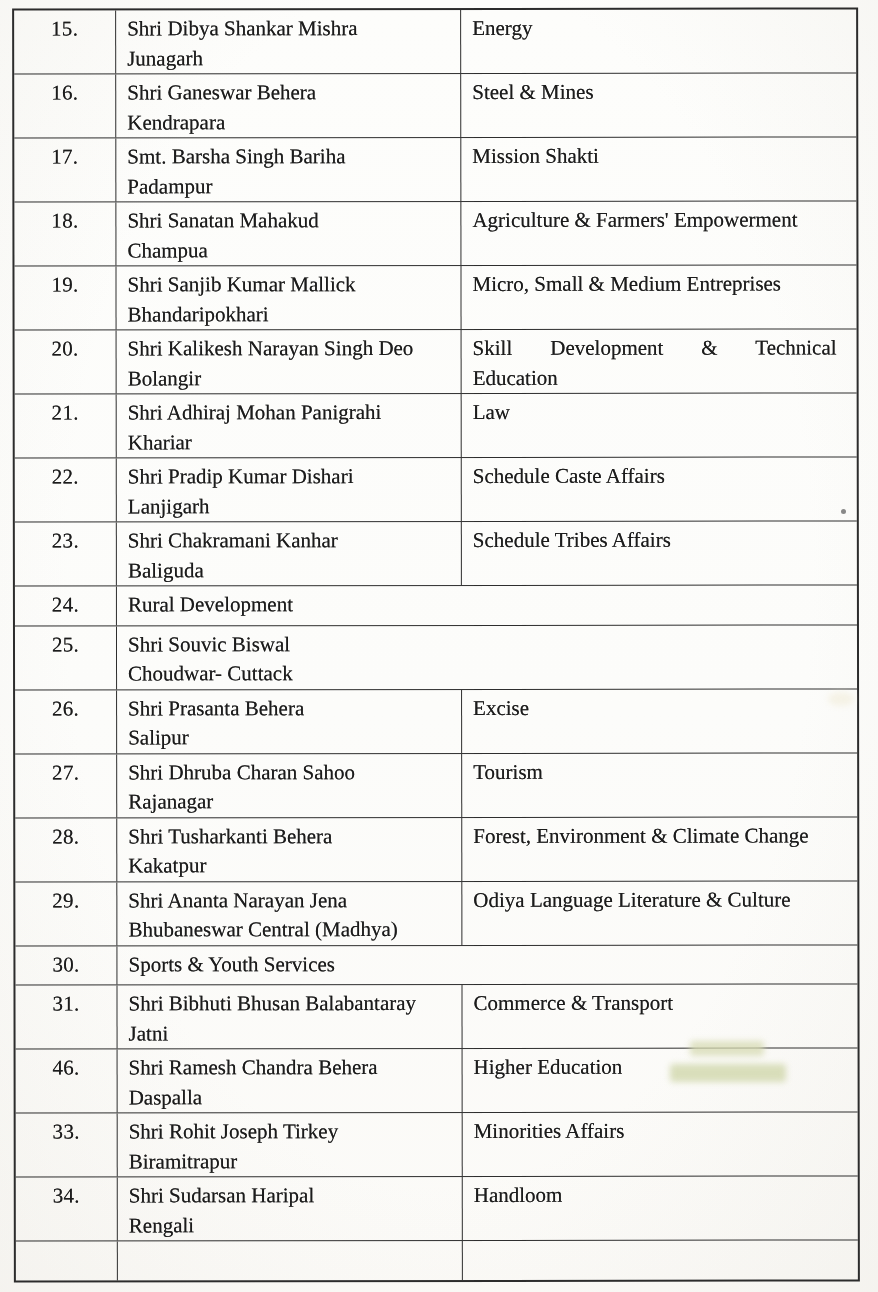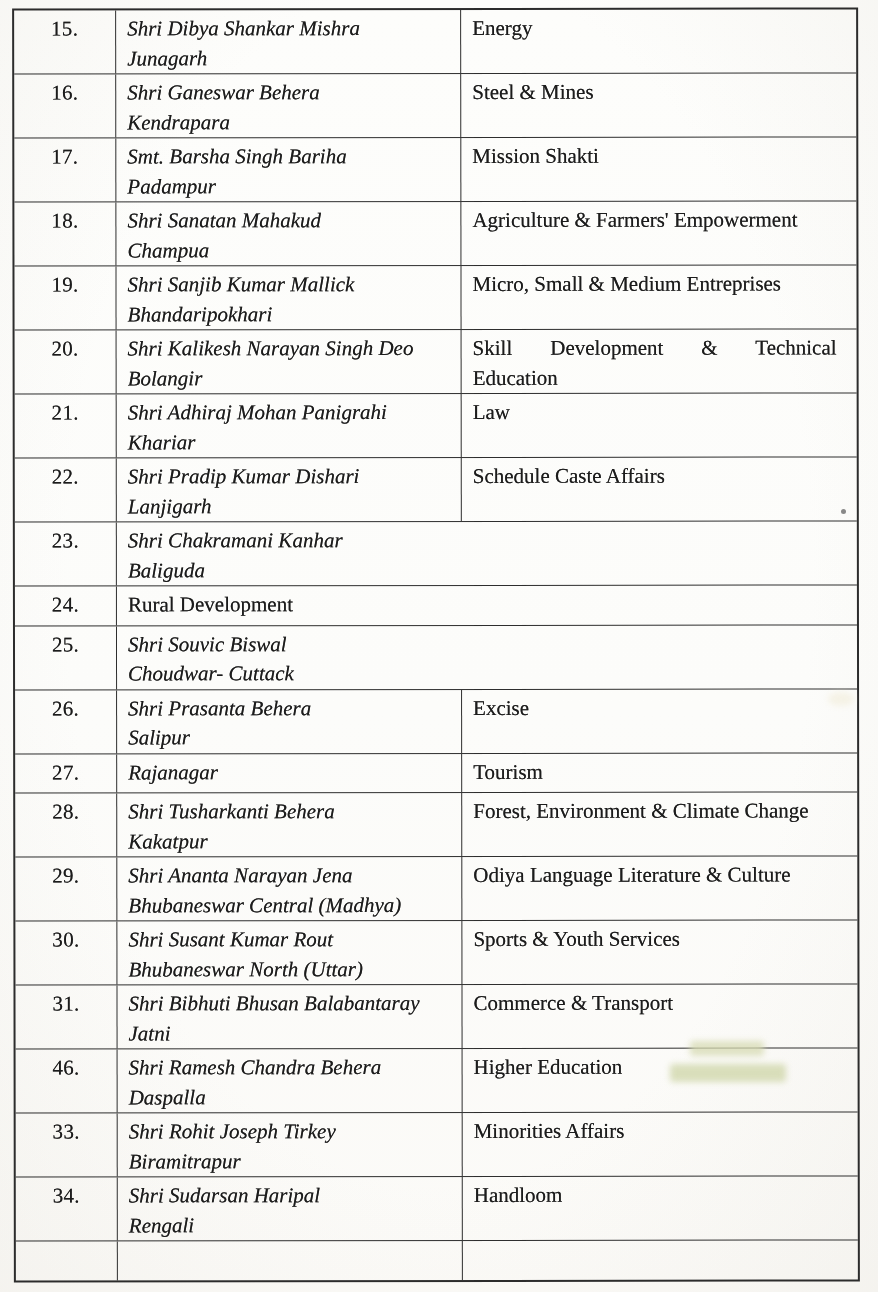--- a/index.html
+++ b/index.html
@@ -39,21 +39,21 @@
     overflow: hidden;
     padding-top: 4px;
   }
   .cell + .cell { border-left: 1.7px solid #2e2e2e; }
   .cell.num {
     text-align: center;
     font-size: 21px;
     line-height: 29px;
     letter-spacing: 0.3px;
   }
-  .cell.name { padding-left: 11px; padding-right: 6px; font-style: italic; }
+  .cell.name { padding-left: 11px; padding-right: 6px; }
   .cell.pf   { padding-left: 11px; padding-right: 20px; }
   .tline, .pline {
     font-size: 21px;
     line-height: 29.5px;
     white-space: nowrap;
     text-shadow: 0 0 0.6px rgba(25,25,25,0.75);
   }
   .pline { white-space: normal; }
   .pline.justify {
     text-align: justify;
@@ -214,20 +214,23 @@
   </div>
 
   <div class="row">
     <div class="cell num">
       <span class="tline">23.</span>
     </div>
     <div class="cell name">
       <div class="tline">Shri Chakramani Kanhar</div>
       <div class="tline">Baliguda</div>
     </div>
+    <div class="cell pf">
+          <div class="pline">Schedule Tribes Affairs</div>
+        </div>
   </div>
 
   <div class="row">
     <div class="cell num">
       <span class="tline">24.</span>
     </div>
     <div class="cell pf">
           <div class="pline">Rural Development</div>
         </div>
   </div>
@@ -253,20 +256,21 @@
     <div class="cell pf">
           <div class="pline">Excise</div>
         </div>
   </div>
 
   <div class="row">
     <div class="cell num">
       <span class="tline">27.</span>
     </div>
     <div class="cell name">
+      <div class="tline">Shri Dhruba Charan Sahoo</div>
       <div class="tline">Rajanagar</div>
     </div>
     <div class="cell pf">
           <div class="pline">Tourism</div>
         </div>
   </div>
 
   <div class="row">
     <div class="cell num">
       <span class="tline">28.</span>
@@ -289,24 +293,20 @@
       <div class="tline">Bhubaneswar Central (Madhya)</div>
     </div>
     <div class="cell pf">
           <div class="pline">Odiya Language Literature &amp; Culture</div>
         </div>
   </div>
 
   <div class="row">
     <div class="cell num">
       <span class="tline">30.</span>
-    </div>
-    <div class="cell name">
-      <div class="tline">Shri Susant Kumar Rout</div>
-      <div class="tline">Bhubaneswar North (Uttar)</div>
     </div>
     <div class="cell pf">
           <div class="pline">Sports &amp; Youth Services</div>
         </div>
   </div>
 
   <div class="row">
     <div class="cell num">
       <span class="tline">31.</span>
     </div>

